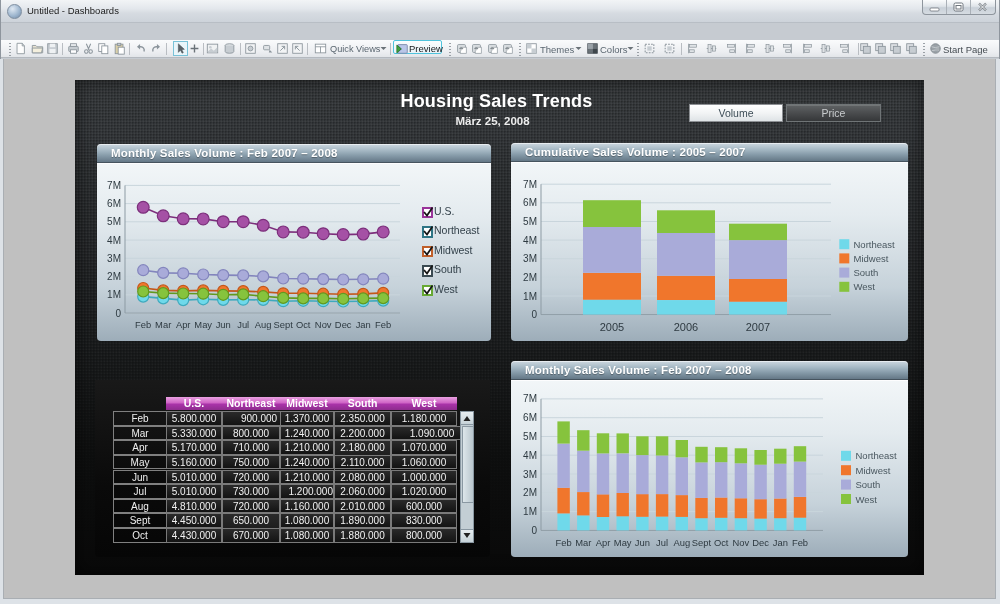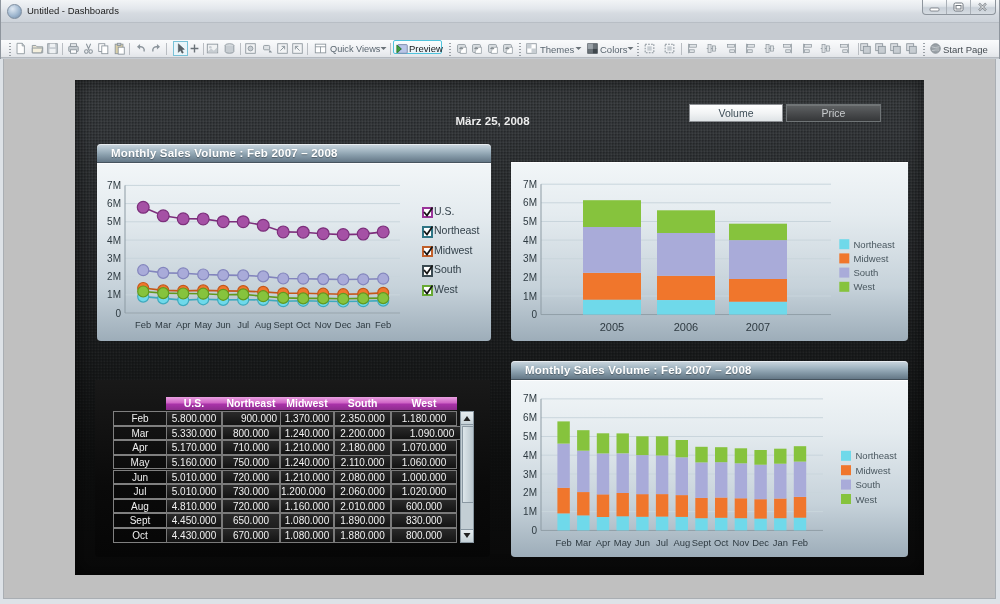--- a/index.html
+++ b/index.html
@@ -269,20 +269,21 @@
       <svg style="position:absolute;left:929px;top:1.5px" width="13" height="13" viewBox="0 0 15 15">
         <circle cx="7.5" cy="7.5" r="5.5" fill="#9aa1a7" stroke="#7e868c"></circle>
         <path d="M3 5.5 q4 2 9 0 M3.5 10 q4 -1.5 8 0" stroke="#c9ced2" stroke-width="1" fill="none"></path>
         <circle cx="9.5" cy="8.5" r="2.2" fill="#aab0b5"></circle>
       </svg>
       <div style="position:absolute;left:943px;top:3.5px;font-size:9.5px;color:#454c52;">Start Page</div>
     </div>
  <div id="workspace"></div>
  <div id="canvas">
    <div id="dash-sub" style="top:35px;left:-7px;">März 25, 2008</div>
+   <div style="position:absolute;left:-3px;top:10.5px;width:849px;text-align:center;color:#fff;font-size:18px;font-weight:bold;letter-spacing:.2px;">Housing Sales Trends</div>
    <div class="tbtn" style="left:614px;width:92px;background:linear-gradient(180deg,#ffffff,#f2f4f5 50%,#dee3e6);border:1px solid #8d9094;color:#3d4d57;font-weight:normal;">Volume</div>
    <div class="tbtn" style="left:711px;width:93px;background:linear-gradient(180deg,#606365,#4a4c4e 50%,#353739);border:1px solid #6f7476;box-shadow:inset 0 1px 0 rgba(255,255,255,.12);color:#c9ccce;">Price</div>
 
    <div class="panel-h" style="left:22px;top:64px;width:394px;">
         <span>Monthly Sales Volume : Feb 2007 – 2008</span>
       </div>
    <div class="panel-b" style="left:22px;top:83px;width:394px;height:178px;">
         <svg width="394" height="178" viewBox="0 0 394 178" style="position:absolute;left:0;top:0">
           <line x1="28" y1="150.0" x2="303" y2="150.0" stroke="#c9d5dc" stroke-width="1"></line>
           <text x="24" y="153.5" text-anchor="end" font-size="10" fill="#2e3a41">0</text>
@@ -406,20 +407,23 @@
           <path d="M3 7 L6 10.5 L11.5 2.5" stroke="#161616" stroke-width="1.8" fill="none"></path>
         </svg>
         <div style="position:absolute;left:337px;top:100.0px;font-size:10.5px;color:#33414a;">South</div>
         <div style="position:absolute;left:324.5px;top:121.5px;width:7.5px;height:7.5px;background:#fff;border:2px solid #66a833;"></div>
         <svg style="position:absolute;left:324px;top:119.5px" width="14" height="14">
           <path d="M3 7 L6 10.5 L11.5 2.5" stroke="#161616" stroke-width="1.8" fill="none"></path>
         </svg>
         <div style="position:absolute;left:337px;top:119.5px;font-size:10.5px;color:#33414a;">West</div>
       </div>
 
+   <div class="panel-h" style="left:436px;top:63px;width:397px;">
+        <span>Cumulative Sales Volume : 2005 – 2007</span>
+      </div>
    <div class="panel-b" style="left:436px;top:82px;width:397px;height:179px;">
         <svg width="397" height="179" viewBox="0 0 397 179" style="position:absolute;left:0;top:0">
           <line x1="30" y1="152.6" x2="320" y2="152.6" stroke="#c9d5dc" stroke-width="1"></line>
           <text x="26" y="156.1" text-anchor="end" font-size="10" fill="#2e3a41">0</text>
           <line x1="30" y1="134.0" x2="320" y2="134.0" stroke="#c9d5dc" stroke-width="1"></line>
           <text x="26" y="137.5" text-anchor="end" font-size="10" fill="#2e3a41">1M</text>
           <line x1="30" y1="115.3" x2="320" y2="115.3" stroke="#c9d5dc" stroke-width="1"></line>
           <text x="26" y="118.8" text-anchor="end" font-size="10" fill="#2e3a41">2M</text>
           <line x1="30" y1="96.7" x2="320" y2="96.7" stroke="#c9d5dc" stroke-width="1"></line>
           <text x="26" y="100.2" text-anchor="end" font-size="10" fill="#2e3a41">3M</text>
@@ -492,21 +496,21 @@
         <div style="position:absolute;left:296px;top:74.9px;width:66px;height:14.6px;border:1px solid #7a7a7a;box-sizing:border-box;background:linear-gradient(180deg,#2a2a2a,#131313);font-size:10px;color:#f2f2f2;text-align:center;line-height:14px;">1.060.000</div>
         <div style="position:absolute;left:18px;top:89.5px;width:53px;height:14.6px;border:1px solid #808080;border-right:none;box-sizing:border-box;font-size:10px;color:#efefef;text-align:center;line-height:14px;">Jun</div>
         <div style="position:absolute;left:71px;top:89.5px;width:56px;height:14.6px;border:1px solid #7a7a7a;box-sizing:border-box;background:linear-gradient(180deg,#2a2a2a,#131313);font-size:10px;color:#f2f2f2;text-align:center;line-height:14px;">5.010.000</div>
         <div style="position:absolute;left:127px;top:89.5px;width:58px;height:14.6px;border:1px solid #7a7a7a;box-sizing:border-box;background:linear-gradient(180deg,#2a2a2a,#131313);font-size:10px;color:#f2f2f2;text-align:center;line-height:14px;">720.000</div>
         <div style="position:absolute;left:185px;top:89.5px;width:54px;height:14.6px;border:1px solid #7a7a7a;box-sizing:border-box;background:linear-gradient(180deg,#2a2a2a,#131313);font-size:10px;color:#f2f2f2;text-align:center;line-height:14px;">1.210.000</div>
         <div style="position:absolute;left:239px;top:89.5px;width:57px;height:14.6px;border:1px solid #7a7a7a;box-sizing:border-box;background:linear-gradient(180deg,#2a2a2a,#131313);font-size:10px;color:#f2f2f2;text-align:center;line-height:14px;">2.080.000</div>
         <div style="position:absolute;left:296px;top:89.5px;width:66px;height:14.6px;border:1px solid #7a7a7a;box-sizing:border-box;background:linear-gradient(180deg,#2a2a2a,#131313);font-size:10px;color:#f2f2f2;text-align:center;line-height:14px;">1.000.000</div>
         <div style="position:absolute;left:18px;top:104.2px;width:53px;height:14.6px;border:1px solid #808080;border-right:none;box-sizing:border-box;font-size:10px;color:#efefef;text-align:center;line-height:14px;">Jul</div>
         <div style="position:absolute;left:71px;top:104.2px;width:56px;height:14.6px;border:1px solid #7a7a7a;box-sizing:border-box;background:linear-gradient(180deg,#2a2a2a,#131313);font-size:10px;color:#f2f2f2;text-align:center;line-height:14px;">5.010.000</div>
         <div style="position:absolute;left:127px;top:104.2px;width:58px;height:14.6px;border:1px solid #7a7a7a;box-sizing:border-box;background:linear-gradient(180deg,#2a2a2a,#131313);font-size:10px;color:#f2f2f2;text-align:center;line-height:14px;">730.000</div>
-        <div style="position:absolute;left:185px;top:104.2px;width:54px;height:14.6px;border:1px solid #7a7a7a;box-sizing:border-box;background:linear-gradient(180deg,#2a2a2a,#131313);font-size:10px;color:#f2f2f2;text-align:left;line-height:14px;">1.200.000</div>
+        <div style="position:absolute;left:185px;top:104.2px;width:54px;height:14.6px;border:1px solid #7a7a7a;box-sizing:border-box;background:linear-gradient(180deg,#2a2a2a,#131313);font-size:10px;color:#f2f2f2;text-align:right;line-height:14px;">1.200.000</div>
         <div style="position:absolute;left:239px;top:104.2px;width:57px;height:14.6px;border:1px solid #7a7a7a;box-sizing:border-box;background:linear-gradient(180deg,#2a2a2a,#131313);font-size:10px;color:#f2f2f2;text-align:center;line-height:14px;">2.060.000</div>
         <div style="position:absolute;left:296px;top:104.2px;width:66px;height:14.6px;border:1px solid #7a7a7a;box-sizing:border-box;background:linear-gradient(180deg,#2a2a2a,#131313);font-size:10px;color:#f2f2f2;text-align:center;line-height:14px;">1.020.000</div>
         <div style="position:absolute;left:18px;top:118.8px;width:53px;height:14.6px;border:1px solid #808080;border-right:none;box-sizing:border-box;font-size:10px;color:#efefef;text-align:center;line-height:14px;">Aug</div>
         <div style="position:absolute;left:71px;top:118.8px;width:56px;height:14.6px;border:1px solid #7a7a7a;box-sizing:border-box;background:linear-gradient(180deg,#2a2a2a,#131313);font-size:10px;color:#f2f2f2;text-align:center;line-height:14px;">4.810.000</div>
         <div style="position:absolute;left:127px;top:118.8px;width:58px;height:14.6px;border:1px solid #7a7a7a;box-sizing:border-box;background:linear-gradient(180deg,#2a2a2a,#131313);font-size:10px;color:#f2f2f2;text-align:center;line-height:14px;">720.000</div>
         <div style="position:absolute;left:185px;top:118.8px;width:54px;height:14.6px;border:1px solid #7a7a7a;box-sizing:border-box;background:linear-gradient(180deg,#2a2a2a,#131313);font-size:10px;color:#f2f2f2;text-align:center;line-height:14px;">1.160.000</div>
         <div style="position:absolute;left:239px;top:118.8px;width:57px;height:14.6px;border:1px solid #7a7a7a;box-sizing:border-box;background:linear-gradient(180deg,#2a2a2a,#131313);font-size:10px;color:#f2f2f2;text-align:center;line-height:14px;">2.010.000</div>
         <div style="position:absolute;left:296px;top:118.8px;width:66px;height:14.6px;border:1px solid #7a7a7a;box-sizing:border-box;background:linear-gradient(180deg,#2a2a2a,#131313);font-size:10px;color:#f2f2f2;text-align:center;line-height:14px;">600.000</div>
         <div style="position:absolute;left:18px;top:133.4px;width:53px;height:14.6px;border:1px solid #808080;border-right:none;box-sizing:border-box;font-size:10px;color:#efefef;text-align:center;line-height:14px;">Sept</div>
         <div style="position:absolute;left:71px;top:133.4px;width:56px;height:14.6px;border:1px solid #7a7a7a;box-sizing:border-box;background:linear-gradient(180deg,#2a2a2a,#131313);font-size:10px;color:#f2f2f2;text-align:center;line-height:14px;">4.450.000</div>

